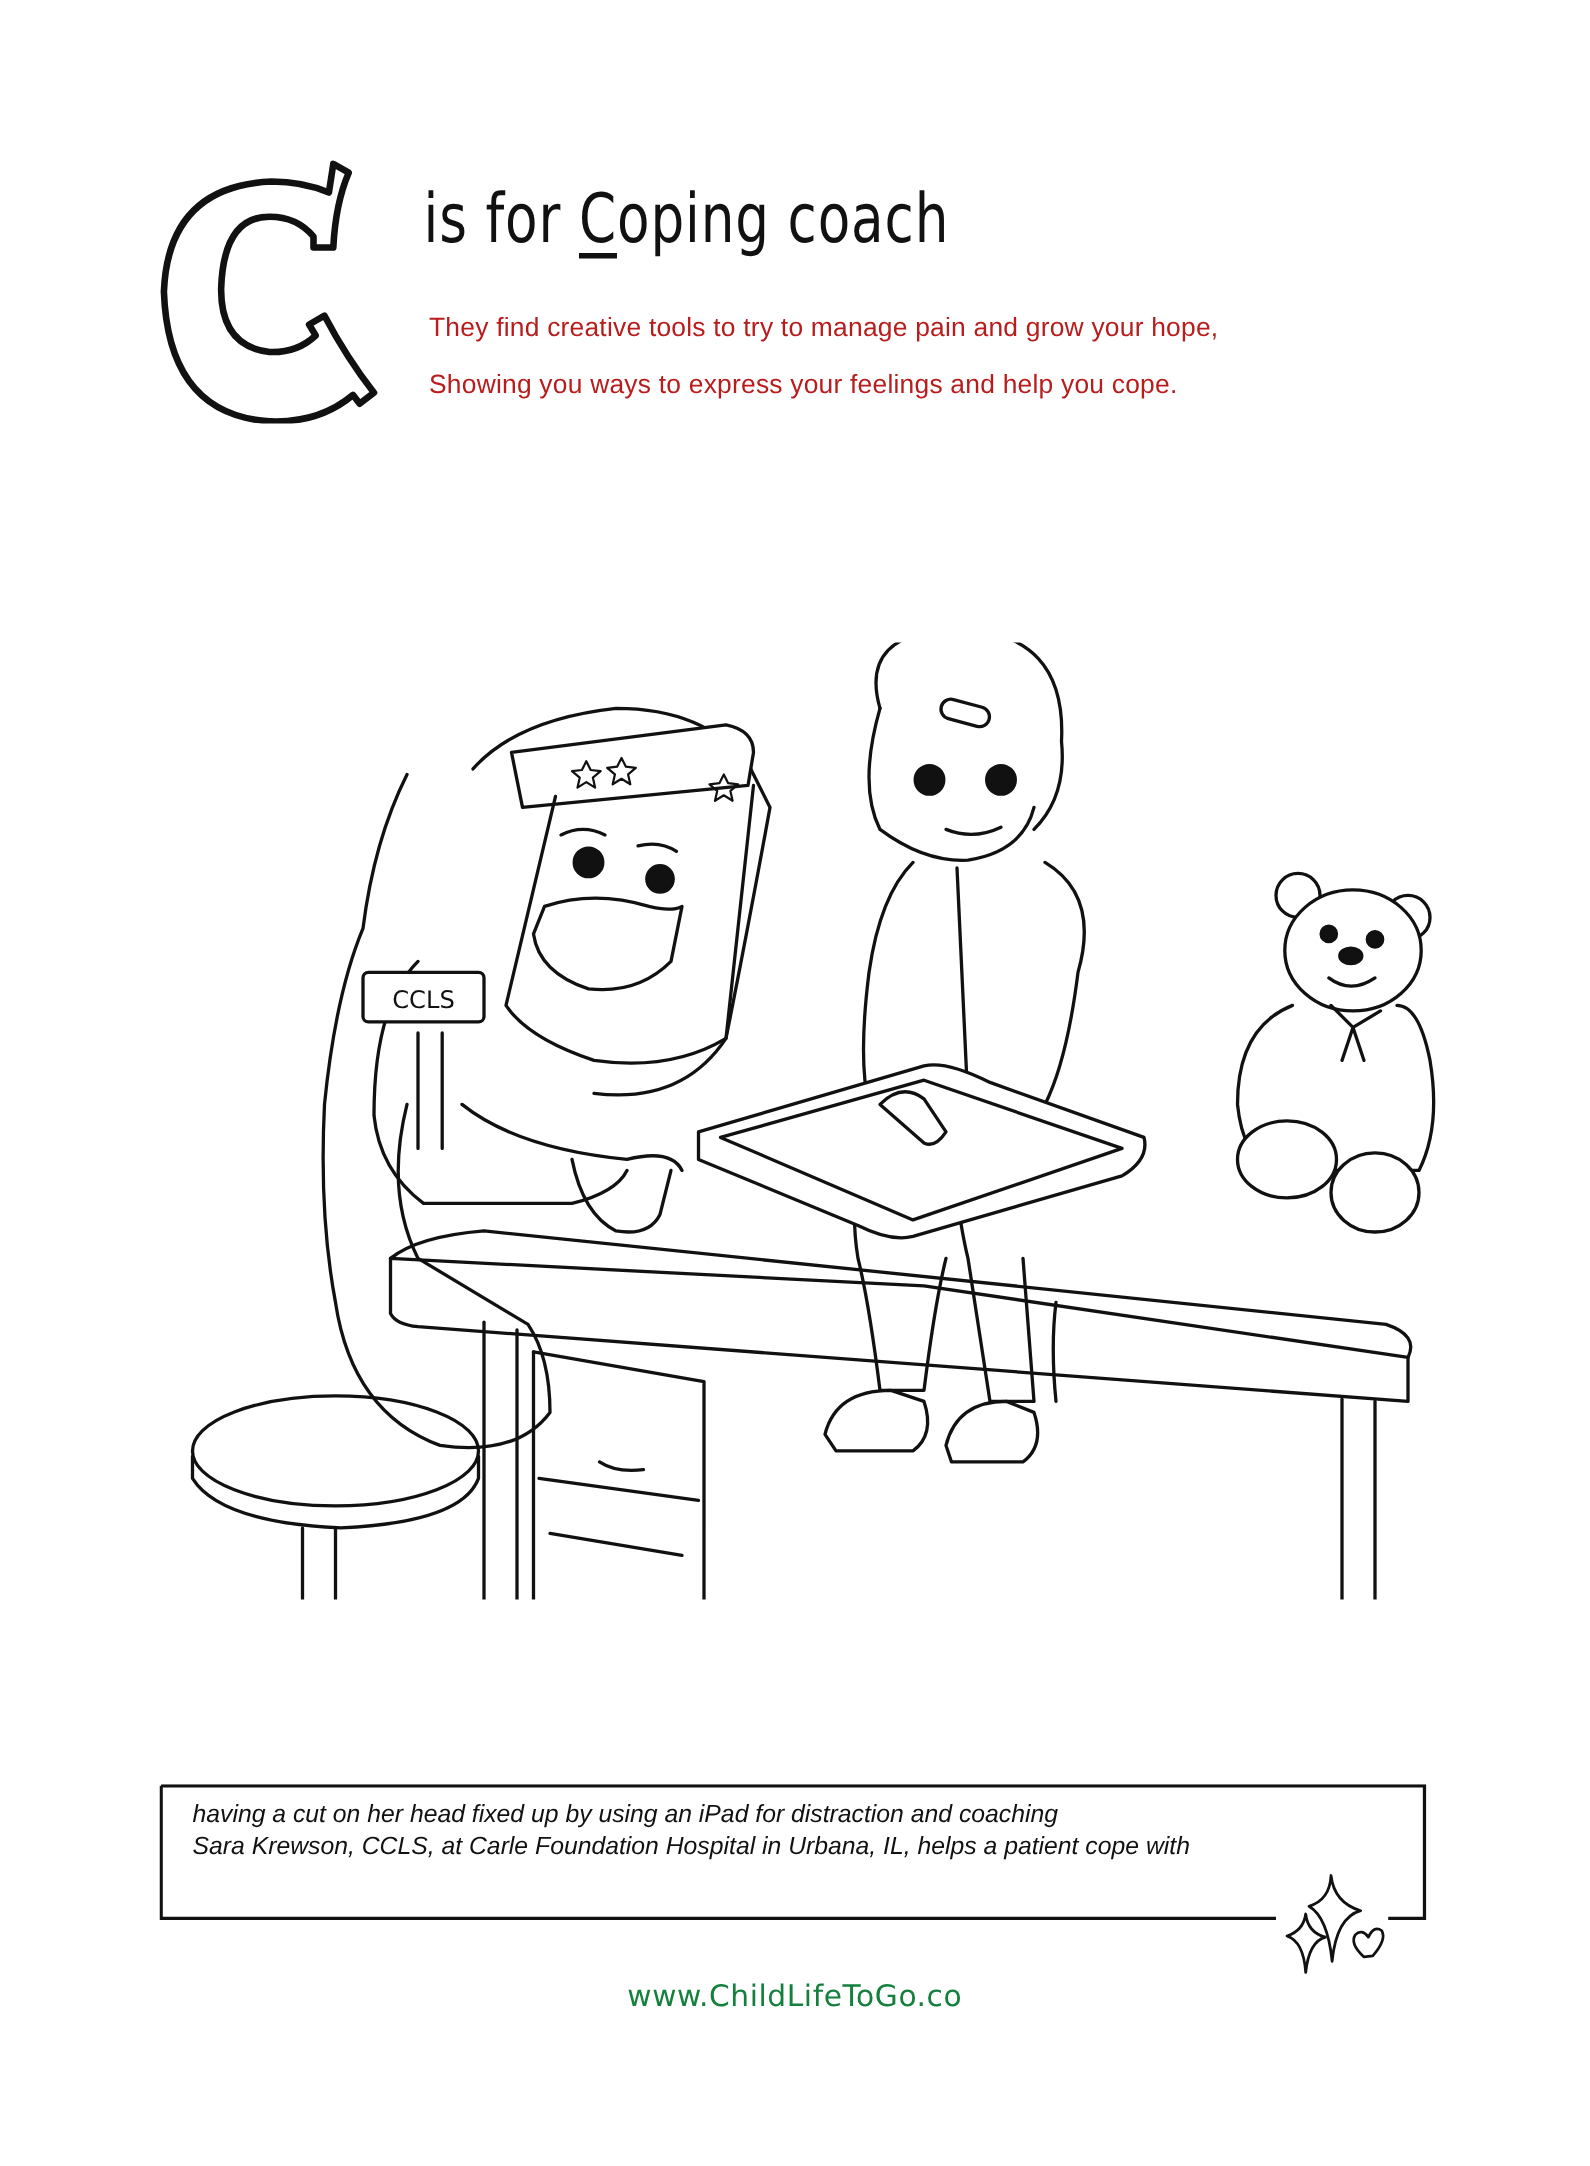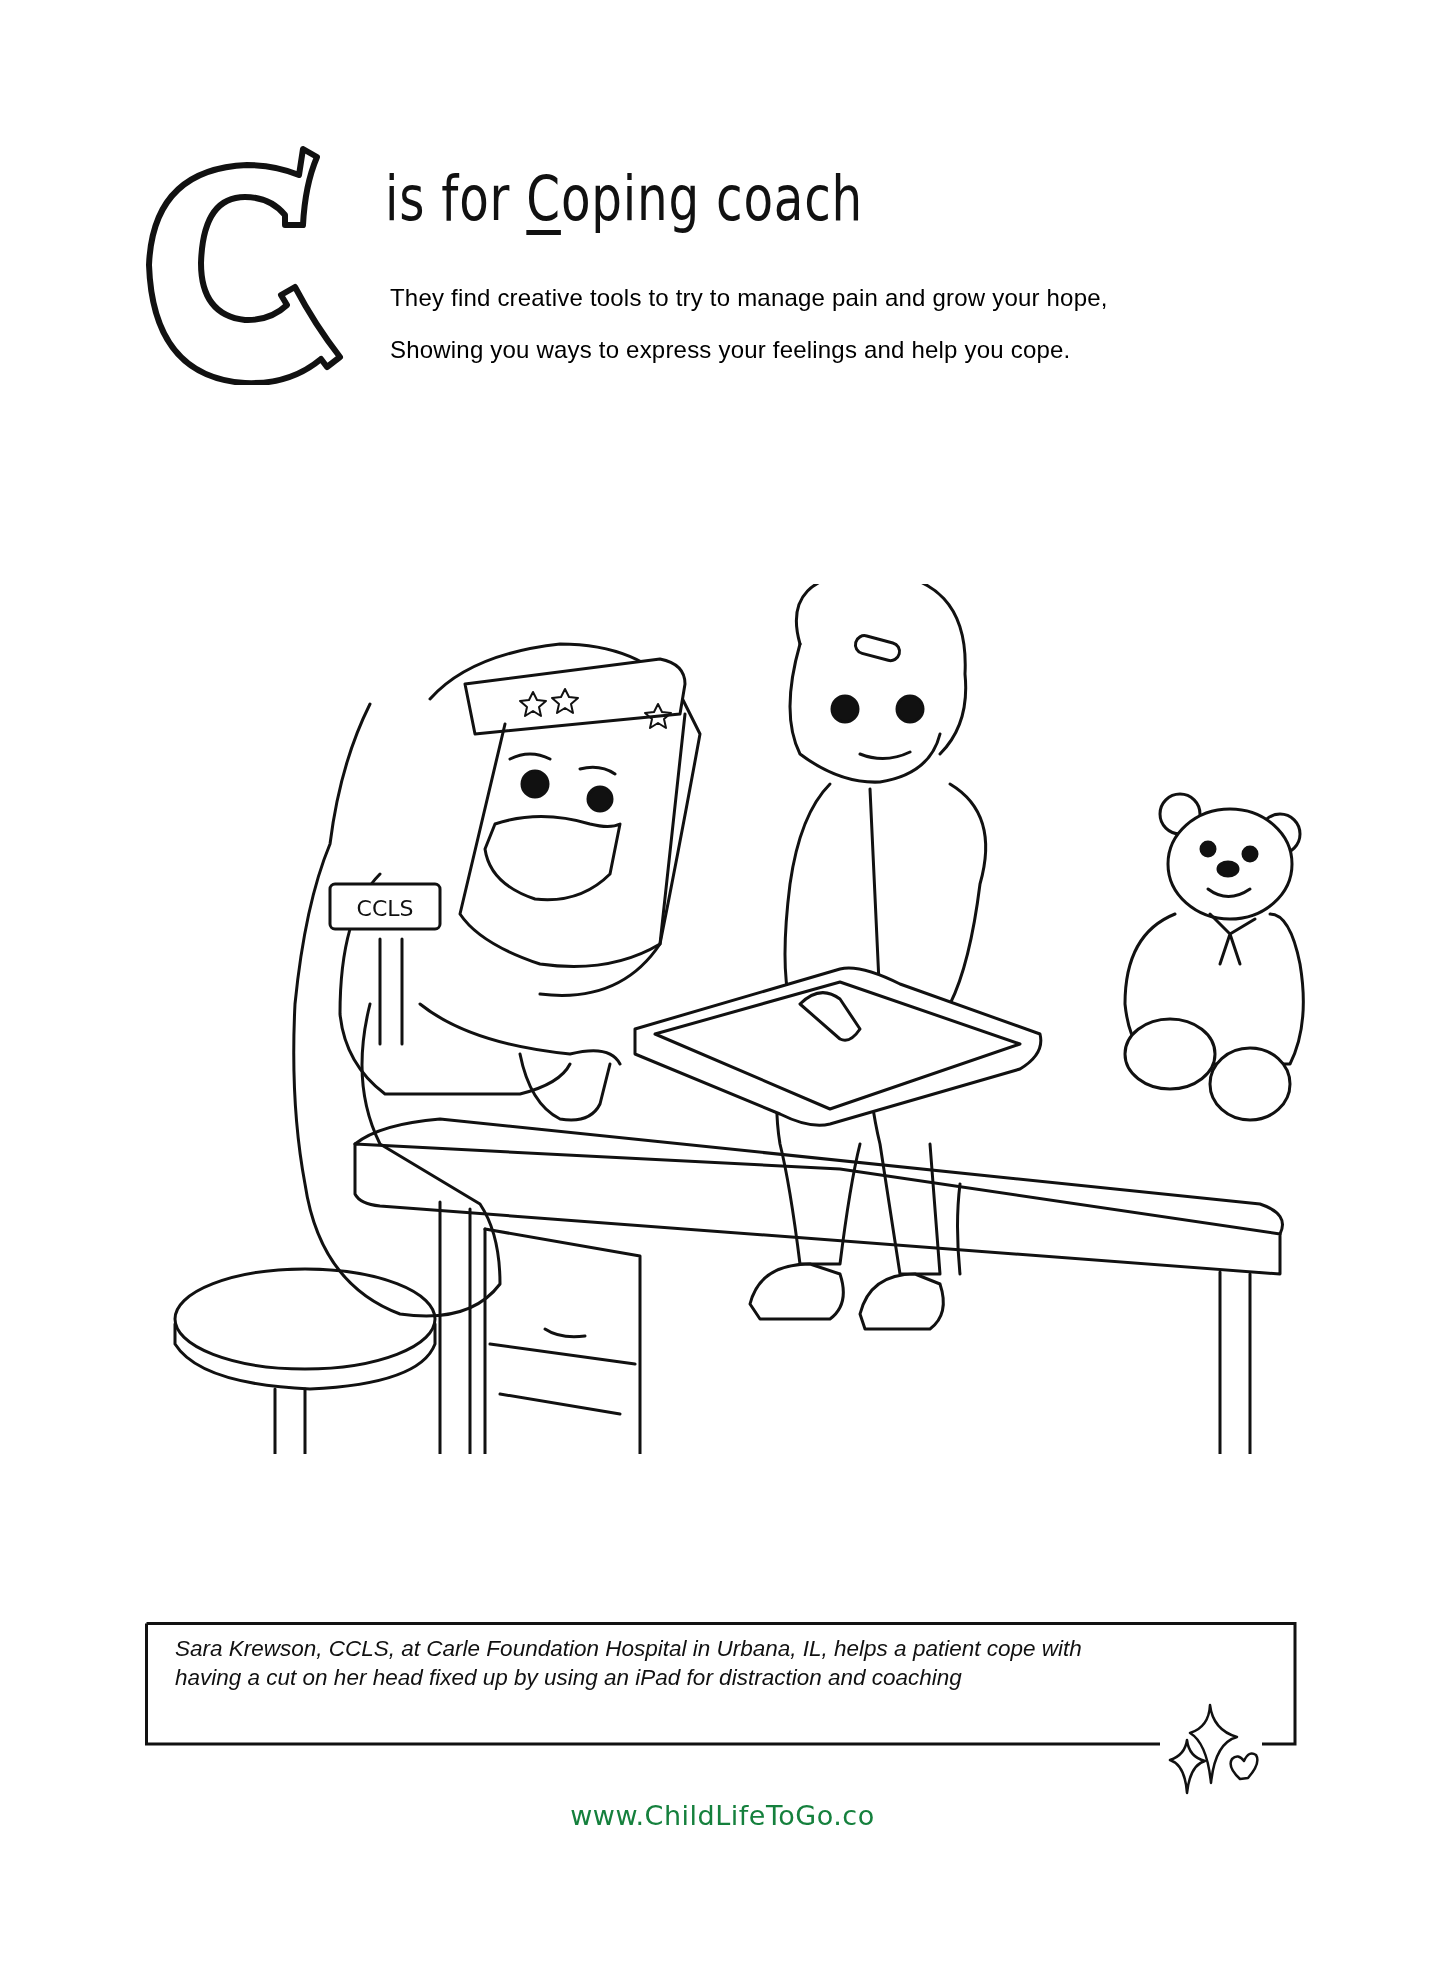--- a/index.html
+++ b/index.html
@@ -1,20 +1,20 @@
 <!DOCTYPE html>
 <html><head>
 <meta charset="utf-8">
 <style>
   html, body { margin: 0; padding: 0; background: #ffffff; }
   body { width: 1445px; height: 1969px; position: relative; overflow: hidden; font-family: "DejaVu Sans", sans-serif; color: #111; }
   .big-letter { position: absolute; left: 135px; top: 145px; width: 210px; height: 240px; }
   .title { position: absolute; left: 385px; top: 168px; font-family: "DejaVu Sans", sans-serif; font-size: 62px; font-weight: 400; letter-spacing: 1px; line-height: 1; transform: scaleX(0.78); transform-origin: left top; white-space: nowrap; }
   .title .ul { text-decoration: underline; text-decoration-thickness: 5px; text-underline-offset: 10px; }
-  .verse { position: absolute; left: 390px; font-family: "Liberation Sans", sans-serif; font-size: 24px; color: #000000; white-space: nowrap; letter-spacing: 0.2px; }
+  .verse { position: absolute; left: 390px; font-family: "Liberation Sans", sans-serif; font-size: 24px; color: #b91c1c; white-space: nowrap; letter-spacing: 0.2px; }
   .verse.l1 { top: 284px; }
   .verse.l2 { top: 336px; }
   .illustration { position: absolute; left: 140px; top: 584px; width: 1170px; height: 870px; }
   .caption-frame { position: absolute; left: 145px; top: 1622px; width: 1150px; height: 122px; }
   .caption-frame svg { position: absolute; left: 0; top: 0; }
   .caption { position: absolute; left: 175px; top: 1634px; width: 1120px; font-family: "Liberation Sans", sans-serif; font-style: italic; font-size: 22.5px; line-height: 29px; color: #111; }
   .caption span { display: block; white-space: nowrap; }
   .sparkles { position: absolute; left: 1165px; top: 1695px; width: 110px; height: 100px; }
   .url { position: absolute; left: 0; width: 1445px; top: 1800px; text-align: center; font-family: "DejaVu Sans", sans-serif; font-size: 27px; letter-spacing: 0.5px; color: #15803d; }
 </style>
@@ -122,22 +122,22 @@
   </svg>
 </div>
 
 <div class="caption-frame">
   <svg width="1152" height="124" viewBox="0 0 1152 124" fill="none" stroke="#111" stroke-width="3">
     <path d="M1.5 1.5 L1150 1.5 L1150 122 L1117 122"></path>
     <path d="M1015 122 L1.5 122 L1.5 1.5"></path>
   </svg>
 </div>
 <div class="caption">
+  <span>having a cut on her head fixed up by using an iPad for distraction and coaching</span>
   <span>Sara Krewson, CCLS, at Carle Foundation Hospital in Urbana, IL, helps a patient cope with</span>
-  <span>having a cut on her head fixed up by using an iPad for distraction and coaching</span>
 </div>
 
 <div class="sparkles">
   <svg width="110" height="100" viewBox="0 0 110 100" fill="none" stroke="#111" stroke-width="2.5" stroke-linejoin="round">
     <path d="M45 10 Q48 35 72 42 Q50 48 46 88 Q42 48 25 38 Q44 32 45 10 Z"></path>
     <path d="M22 45 Q24 62 40 66 Q25 70 22 98 Q20 70 5 65 Q20 60 22 45 Z"></path>
     <path d="M75 84 Q62 72 67 64 Q73 58 79 66 Q84 55 91 60 Q96 68 83 83 Z"></path>
   </svg>
 </div>
 

